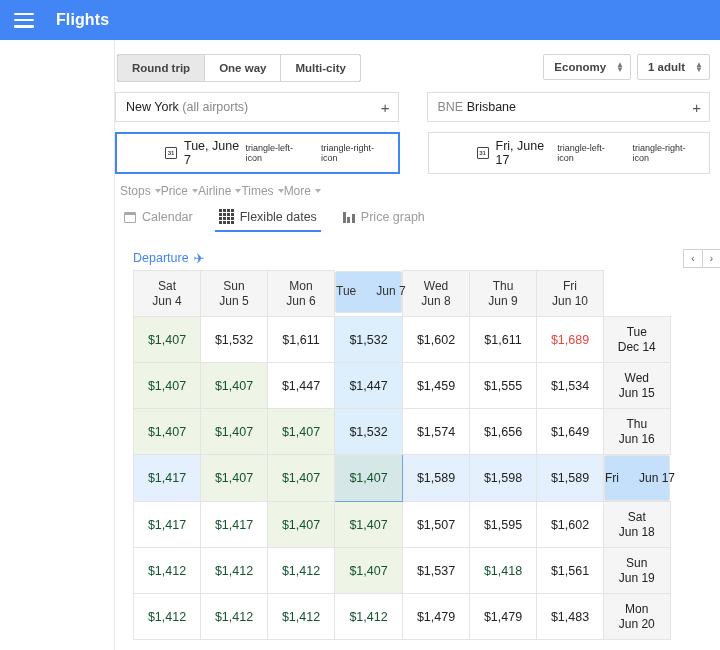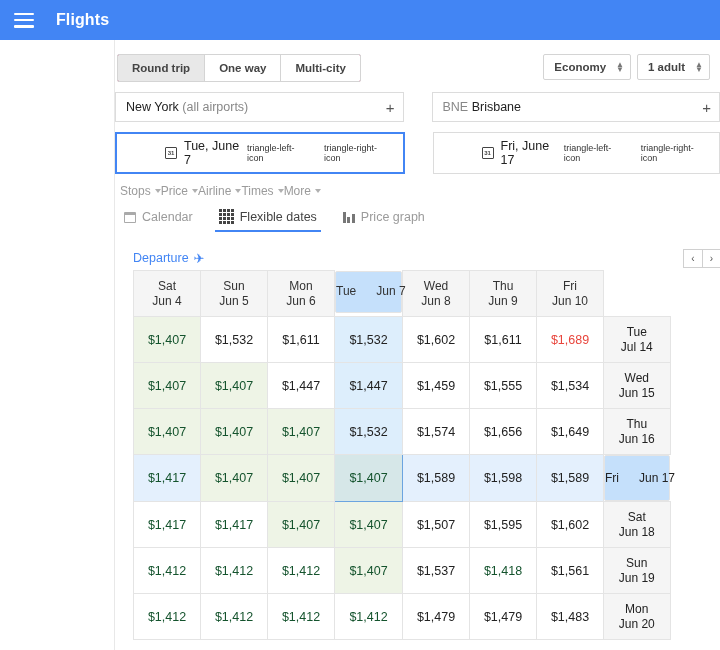--- a/index.html
+++ b/index.html
@@ -91,21 +91,21 @@
     border: 1px solid #dcdcdc;
     background: #fff;
     height: 30px;
     display: flex; align-items: center;
     padding: 0 8px 0 10px;
     font-size: 12.5px;
     color: #222;
     position: relative;
     margin-right: 8px;
   }
-  .field:last-child { margin-right: 0; }
+  .field:last-child { margin-right: 10px; }
   .field .muted { color: #888; }
   .field .plus { margin-left: auto; color: #555; font-size: 15px; cursor: pointer; padding-left: 6px; }
 
   .field.date { height: 42px; padding-left: 48px; }
   .field.date.focused { border: 2px solid #4285f4; }
   .calicon {
     width: 12px; height: 12px;
     border: 1.3px solid #444;
     border-radius: 1px;
     font-size: 6px; line-height: 11px; text-align: center;
@@ -376,21 +376,21 @@
         </thead>
         <tbody>
           <tr>
             <td class="price low bg-green">$1,407</td>
             <td class="price">$1,532</td>
             <td class="price">$1,611</td>
             <td class="price col-blue">$1,532</td>
             <td class="price">$1,602</td>
             <td class="price">$1,611</td>
             <td class="price high">$1,689</td>
-            <td class="ret"><span>Tue</span><br><span>Jul 14</span></td>
+            <td class="ret"><span>Tue</span><br><span>Dec 14</span></td>
           </tr>
           <tr>
             <td class="price low bg-green">$1,407</td>
             <td class="price low bg-green">$1,407</td>
             <td class="price">$1,447</td>
             <td class="price col-blue">$1,447</td>
             <td class="price">$1,459</td>
             <td class="price">$1,555</td>
             <td class="price">$1,534</td>
             <td class="ret"><span>Wed</span><br><span>Jun 15</span></td>

